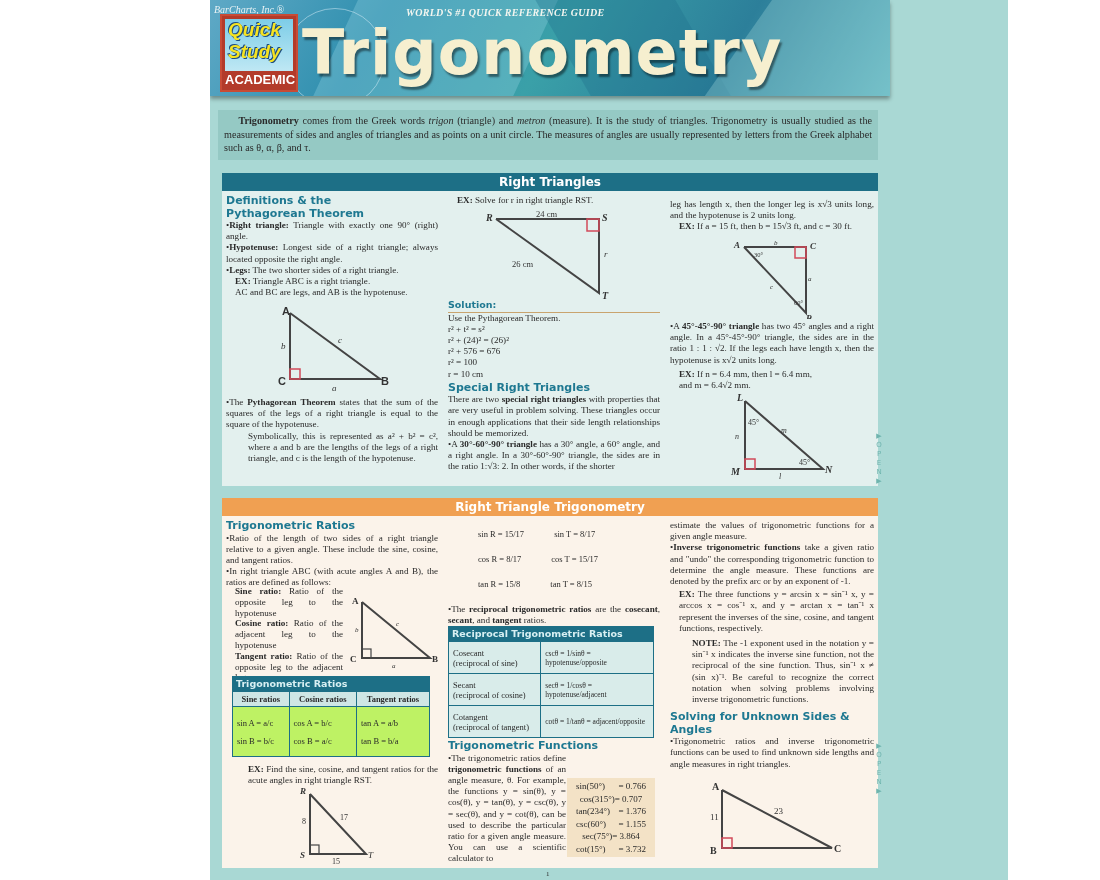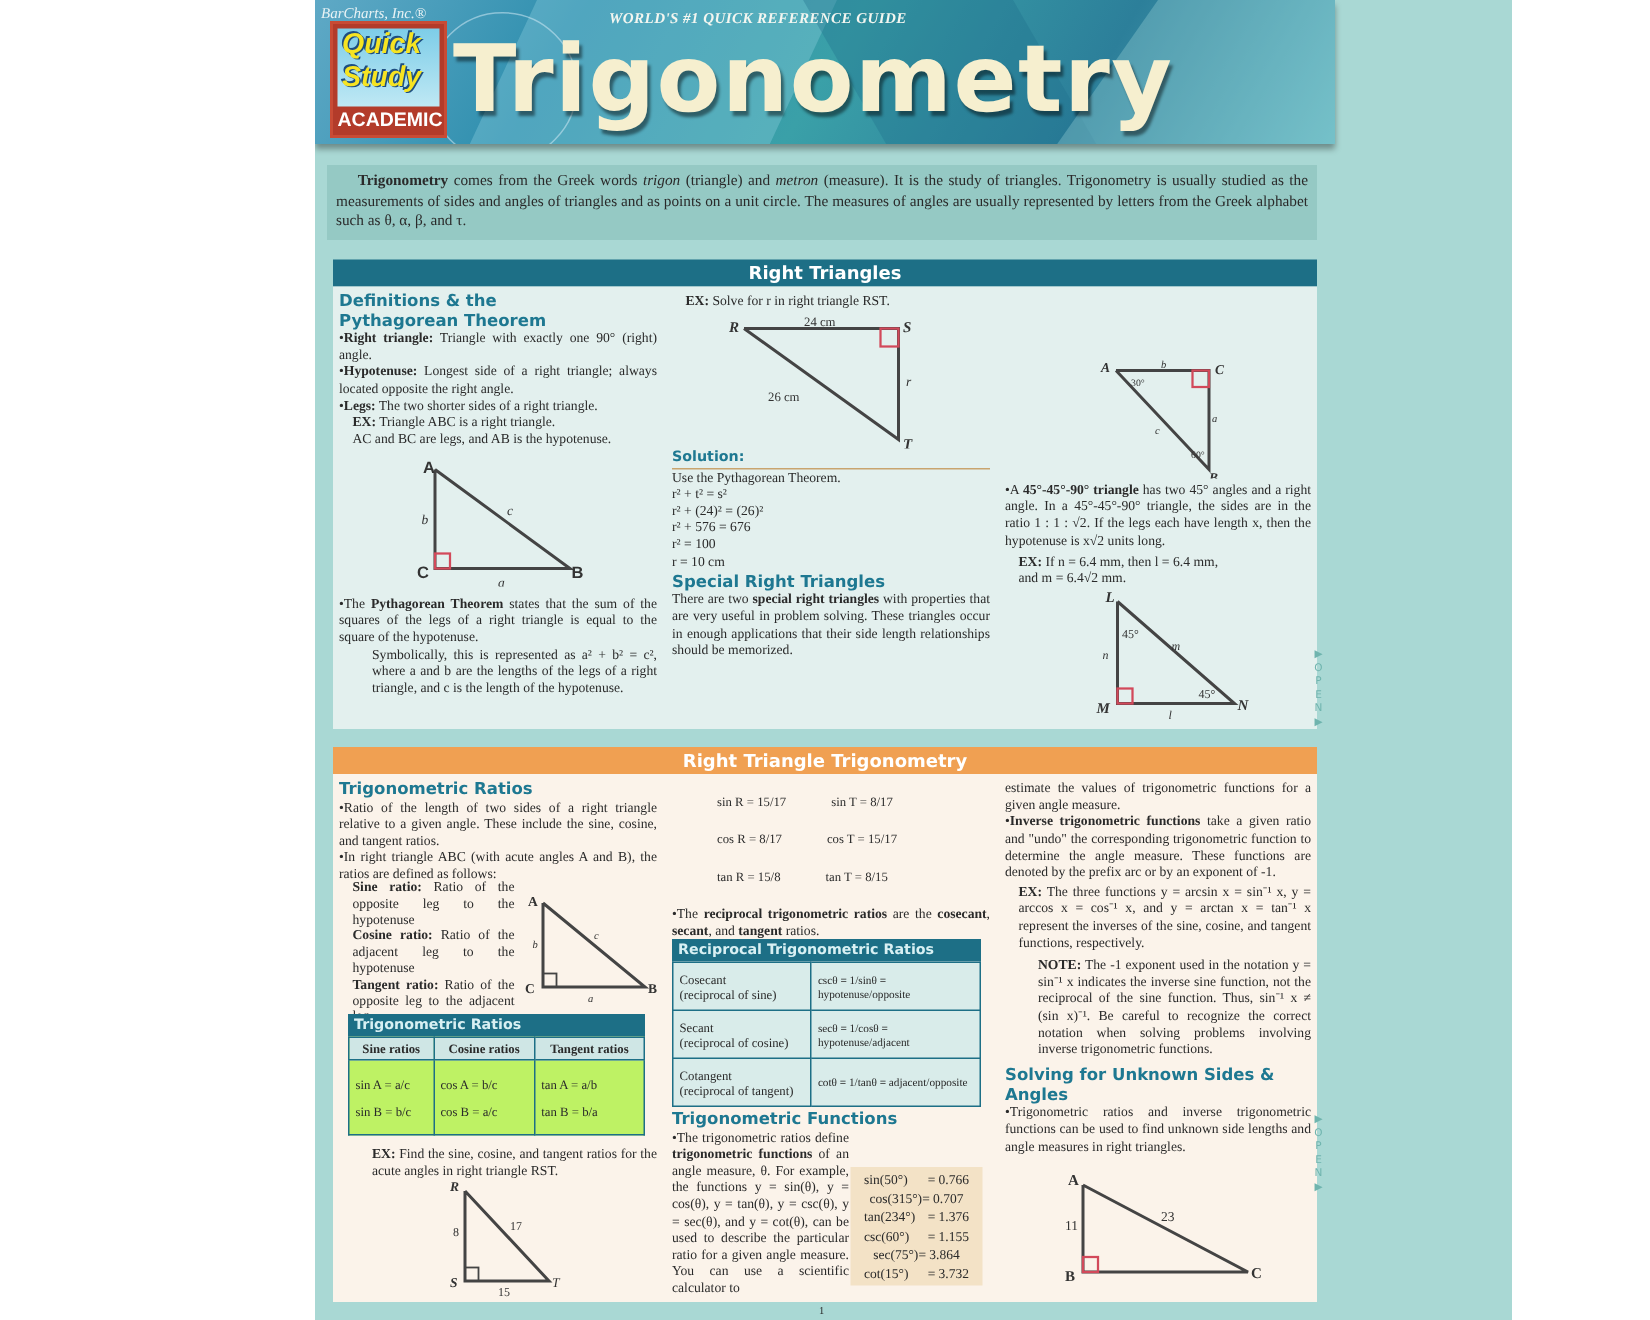--- a/index.html
+++ b/index.html
@@ -99,22 +99,27 @@
     <div class="col" style="left:226px;top:108px;width:212px">
       <div class="h" style="font-size:9.5px;border-bottom:1px solid #c9a46e">Solution:</div>
       <div>Use the Pythagorean Theorem.</div>
       <div>r² + t² = s²</div>
       <div>r² + (24)² = (26)²</div>
       <div>r² + 576 = 676</div>
       <div>r² = 100</div>
       <div>r = 10 cm</div>
       <div class="h" style="margin-top:2px">Special Right Triangles</div>
       <div><span>There are two </span><span class="b">special right triangles</span><span> with properties that are very useful in problem solving. These triangles occur in enough applications that their side length relationships should be memorized.</span></div>
-    </div>
-
+      <div>•<span>A </span><span class="b">30°-60°-90° triangle</span><span> has a 30° angle, a 60° angle, and a right angle. In a 30°-60°-90° triangle, the sides are in the ratio 1:√3: 2. In other words, if the shorter</span></div>
+    </div>
+
+    <div class="col" style="left:448px;top:8px;width:204px">
+      <div>leg has length x, then the longer leg is x√3 units long, and the hypotenuse is 2 units long.</div>
+      <div class="indent"><span class="b">EX:</span><span> If a = 15 ft, then b = 15√3 ft, and c = 30 ft.</span></div>
+    </div>
     <svg class="tri" style="left:510px;top:48px" width="110" height="80">
       <polyline points="12,8 74,8 74,74 12,8" fill="none" stroke="#444" stroke-width="2"></polyline>
       <rect x="63" y="8" width="11" height="11" fill="none" stroke="#d2495a" stroke-width="1.5"></rect>
       <text x="2" y="9" font-size="9" font-style="italic" fill="#333" font-weight="bold">A</text>
       <text x="78" y="10" font-size="9" font-style="italic" fill="#333" font-weight="bold">C</text>
       <text x="74" y="82" font-size="9" font-style="italic" fill="#333" font-weight="bold">B</text>
       <text x="42" y="6" font-size="7" font-style="italic" fill="#333">b</text>
       <text x="76" y="42" font-size="7" font-style="italic" fill="#333">a</text>
       <text x="38" y="50" font-size="7" font-style="italic" fill="#333">c</text>
       <text x="22" y="18" font-size="6.5" fill="#333">30°</text>

